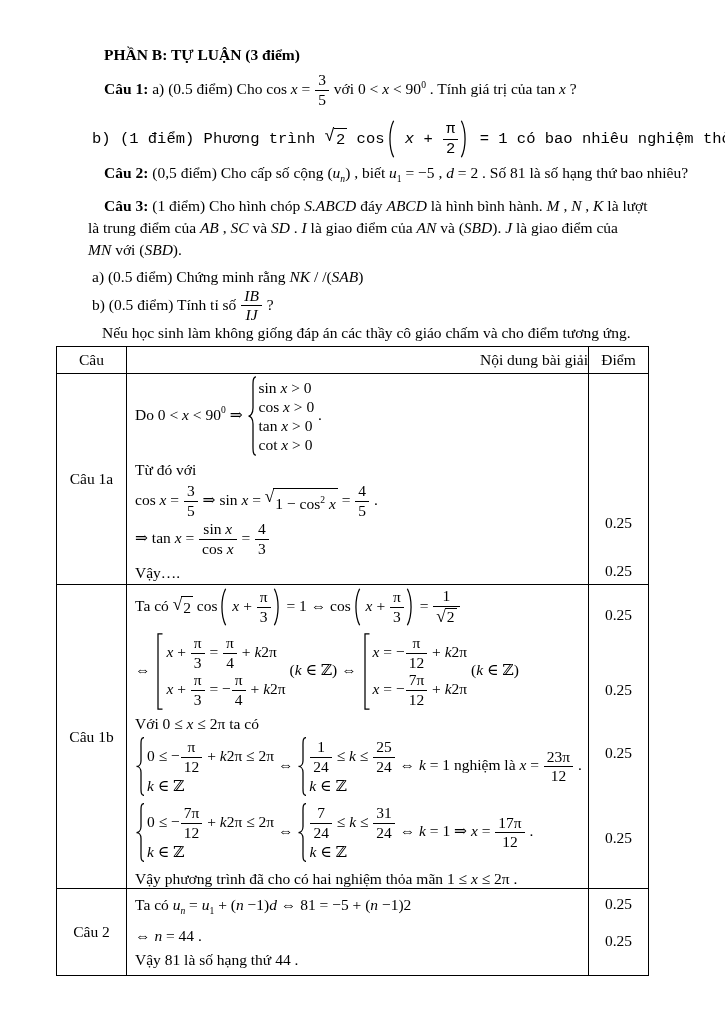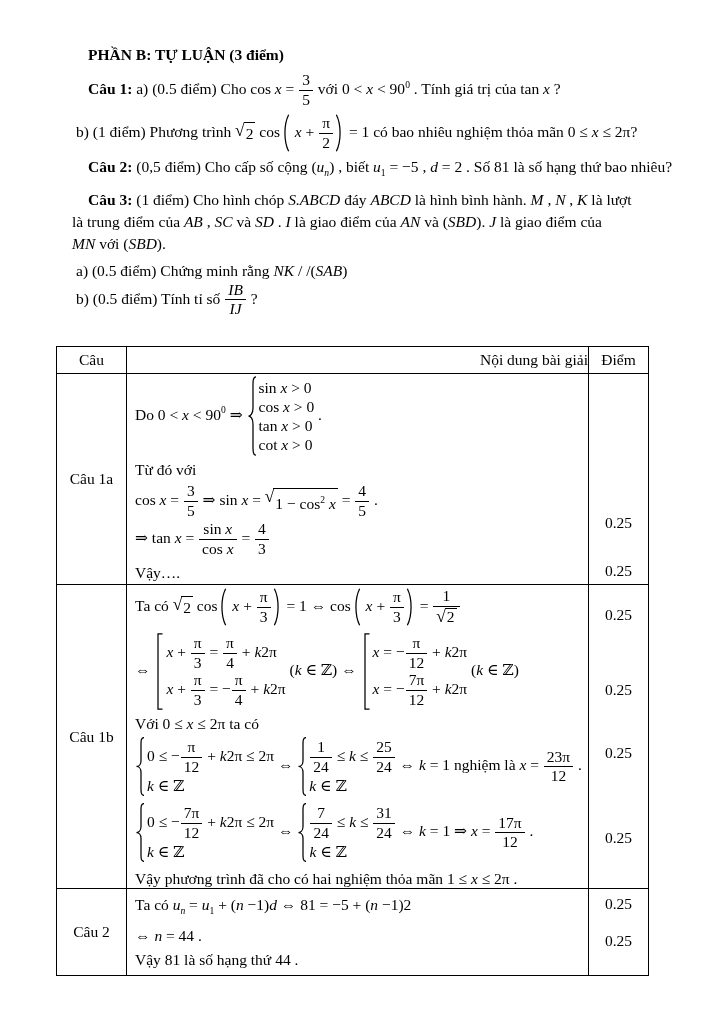--- a/index.html
+++ b/index.html
@@ -5,25 +5,25 @@
   html,body{margin:0;padding:0;}
   body{
     width:725px;height:1024px;background:#ffffff;color:#000;
     font-family:"Liberation Serif","DejaVu Serif",serif;
     font-size:15.5px;
     -webkit-font-smoothing:antialiased;
   }
   .page{position:relative;width:725px;height:1024px;background:#fff;overflow:hidden;}
 
   
-  .top-section{position:absolute;left:72px;top:44px;width:592px;}
+  .top-section{position:absolute;left:88px;top:44px;width:592px;}
   .part-title{font-weight:bold;padding-left:16px;line-height:22px;}
   .para{line-height:22px;white-space:nowrap;}
   #q1a{margin-top:6px;padding-left:16px;}
-  #q1b{margin-top:6px;padding-left:4px;}
+  #q1b{margin-top:12px;padding-left:4px;font-family:Liberation Mono, monospace;}
   #q2{margin-top:4px;padding-left:16px;}
   #q3l1{margin-top:4px;padding-left:16px;}
   #q3l2,#q3l3{padding-left:0;}
   #q3a{margin-top:5px;padding-left:4px;}
   #q3b{padding-left:4px;}
   .answers-title{font-weight:bold;text-align:center;line-height:20px;margin-top:1px;}
   .grading-note{padding-left:14px;line-height:18px;}
 
   
   table.anskey{
@@ -96,20 +96,21 @@
           </svg><span> </span><span class="it">x</span><span> + </span><span class="frac" data-name="fraction"><span class="fn"><span>π</span></span><span class="fd"><span>2</span></span></span><svg width="9" height="38" viewBox="0 0 10 100" preserveAspectRatio="none" class="bigp" data-name="paren-icon">
             <path d="M 1.5 2 C 7 27 7 73 1.5 98" fill="none" stroke="#000" stroke-width="1.25" vector-effect="non-scaling-stroke"></path>
           </svg><span> = 1  có bao nhiêu nghiệm thỏa mãn 0 ≤ </span><span class="it">x</span><span> ≤ 2π?</span></div>
         <div class="para" data-name="paragraph-q2" id="q2"><span class="bd"><span>Câu 2:</span></span><span> (0,5 điểm) Cho cấp số cộng (</span><span class="it">u</span><sub><span class="it">n</span></sub><span>) , biết </span><span class="it">u</span><sub><span>1</span></sub><span> = −5 , </span><span class="it">d</span><span> = 2 . Số 81 là số hạng thứ bao nhiêu?</span></div>
         <div class="para" data-name="paragraph-q3l1" id="q3l1"><span class="bd"><span>Câu 3:</span></span><span> (1 điểm) Cho hình chóp </span><span class="it">S.ABCD</span><span>  đáy  </span><span class="it">ABCD</span><span>  là hình bình hành.  </span><span class="it">M</span><span> ,  </span><span class="it">N</span><span> ,  </span><span class="it">K</span><span>  là lượt</span></div>
         <div class="para" data-name="paragraph-q3l2" id="q3l2"><span>là trung điểm của  </span><span class="it">AB</span><span> ,  </span><span class="it">SC</span><span>  và  </span><span class="it">SD</span><span> .  </span><span class="it">I</span><span>  là giao điểm của  </span><span class="it">AN</span><span>  và (</span><span class="it">SBD</span><span>).  </span><span class="it">J</span><span>  là giao điểm của</span></div>
         <div class="para" data-name="paragraph-q3l3" id="q3l3"><span class="it">MN</span><span>  với (</span><span class="it">SBD</span><span>).</span></div>
         <div class="para" data-name="paragraph-q3a" id="q3a"><span>a) (0.5 điểm)   Chứng minh rằng   </span><span class="it">NK</span><span> / /(</span><span class="it">SAB</span><span>)</span></div>
         <div class="para" data-name="paragraph-q3b" id="q3b"><span>b) (0.5 điểm)  Tính tỉ số </span><span class="frac" data-name="fraction"><span class="fn"><span class="it">IB</span></span><span class="fd"><span class="it">IJ</span></span></span><span> ?</span></div>
       </div>
+    <div class="grading-note" data-name="grading-note">Nếu học sinh làm không giống đáp án các thầy cô giáo chấm và cho điểm tương ứng.</div>
   </div>
 
   <table class="anskey" data-name="answer-key-table">
     <thead>
       <tr data-name="table-header-row">
         <th class="h-cau" data-name="column-header-cau">Câu</th>
         <th class="h-content" data-name="column-header-content">Nội dung bài giải</th>
         <th class="h-diem" data-name="column-header-points">Điểm</th>
       </tr>
     </thead>

